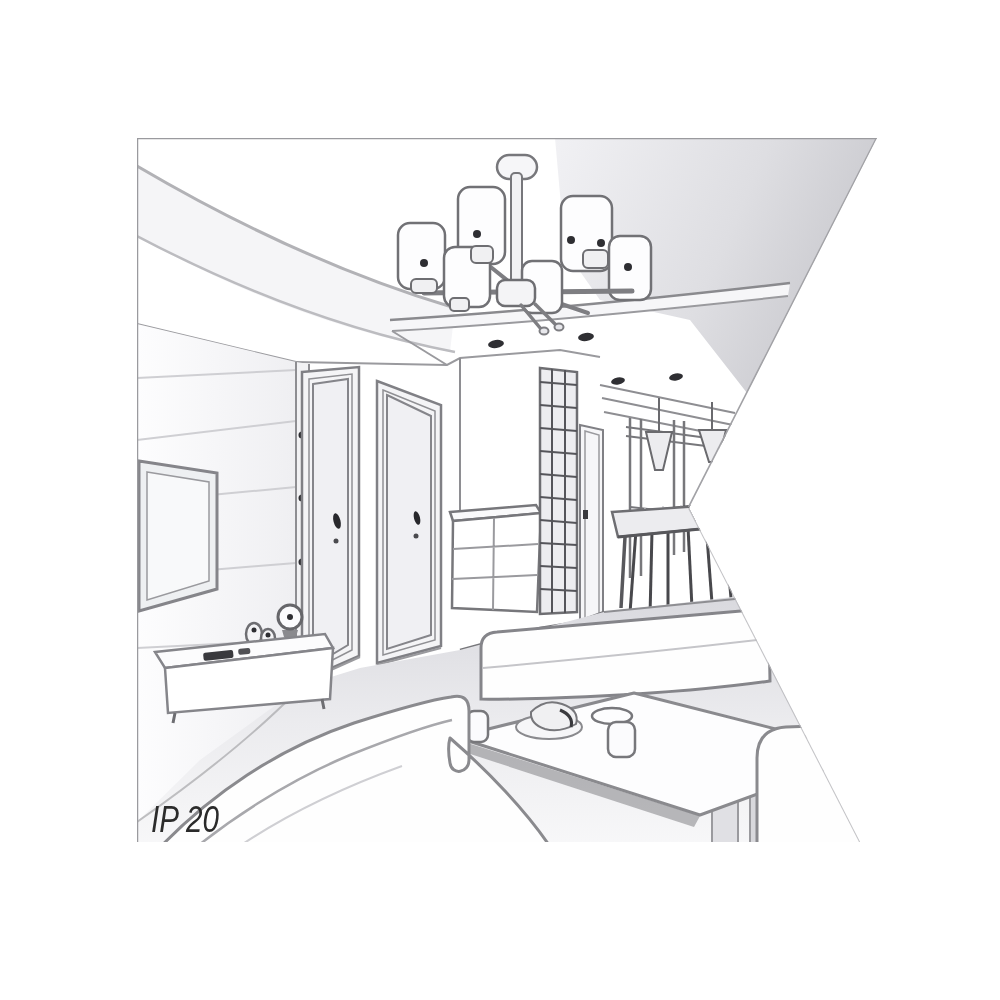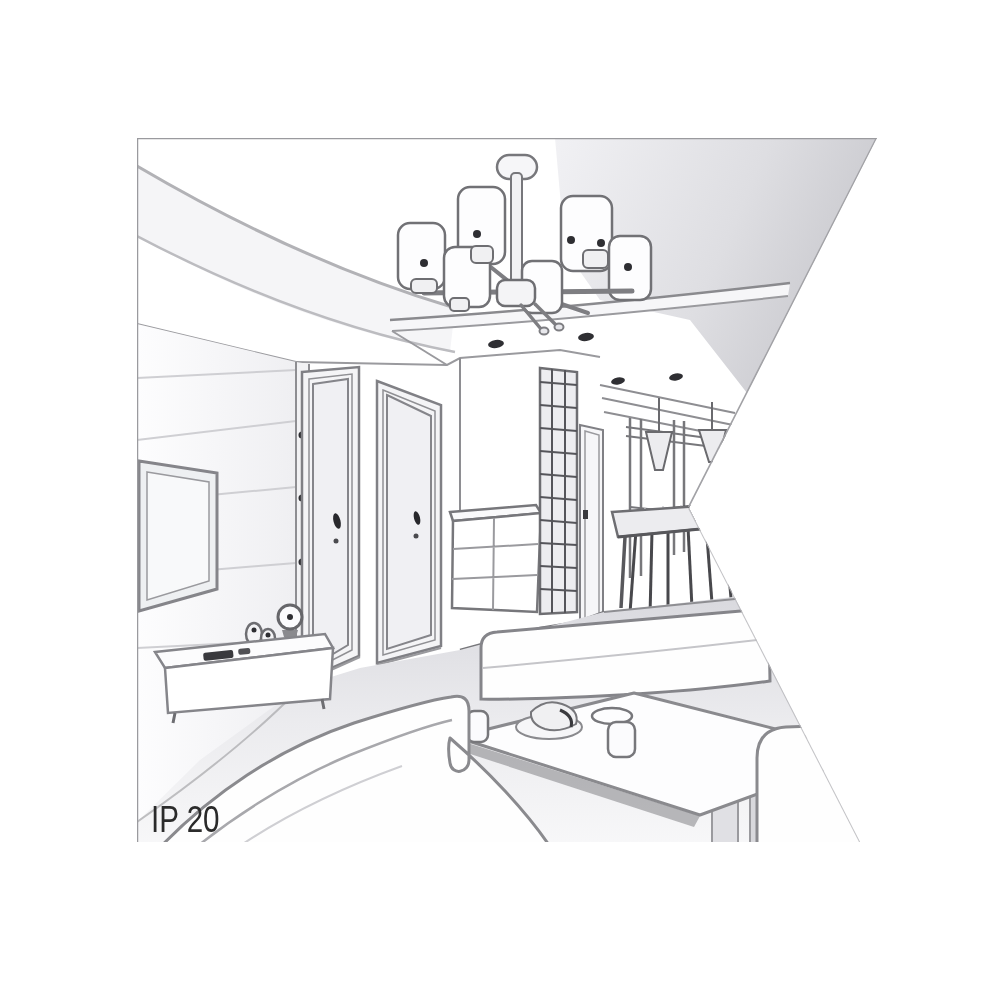--- a/index.html
+++ b/index.html
@@ -1,17 +1,17 @@
 <!DOCTYPE html>
 <html><head>
 <meta charset="utf-8">
 <style>
   html,body{margin:0;padding:0;background:#ffffff;}
   .stage{position:relative;width:1000px;height:842px;background:#ffffff;overflow:hidden;
-         font-family:"Liberation Sans", sans-serif;}
+         font-family:"Liberation Sans", sans-serif;font-style:italic;}
   .stage svg{position:absolute;left:0;top:0;filter:blur(.4px);}
   .ip-label{position:absolute;left:151px;top:799px;font-size:37px;font-weight:400;
             color:#2b2b2b;transform:scaleX(.8);transform-origin:left center;
             letter-spacing:0px;white-space:nowrap;}
 </style>
 </head>
 <body>
 
 <div class="stage">
 <svg width="1000" height="1000" viewBox="0 0 1000 1000">

